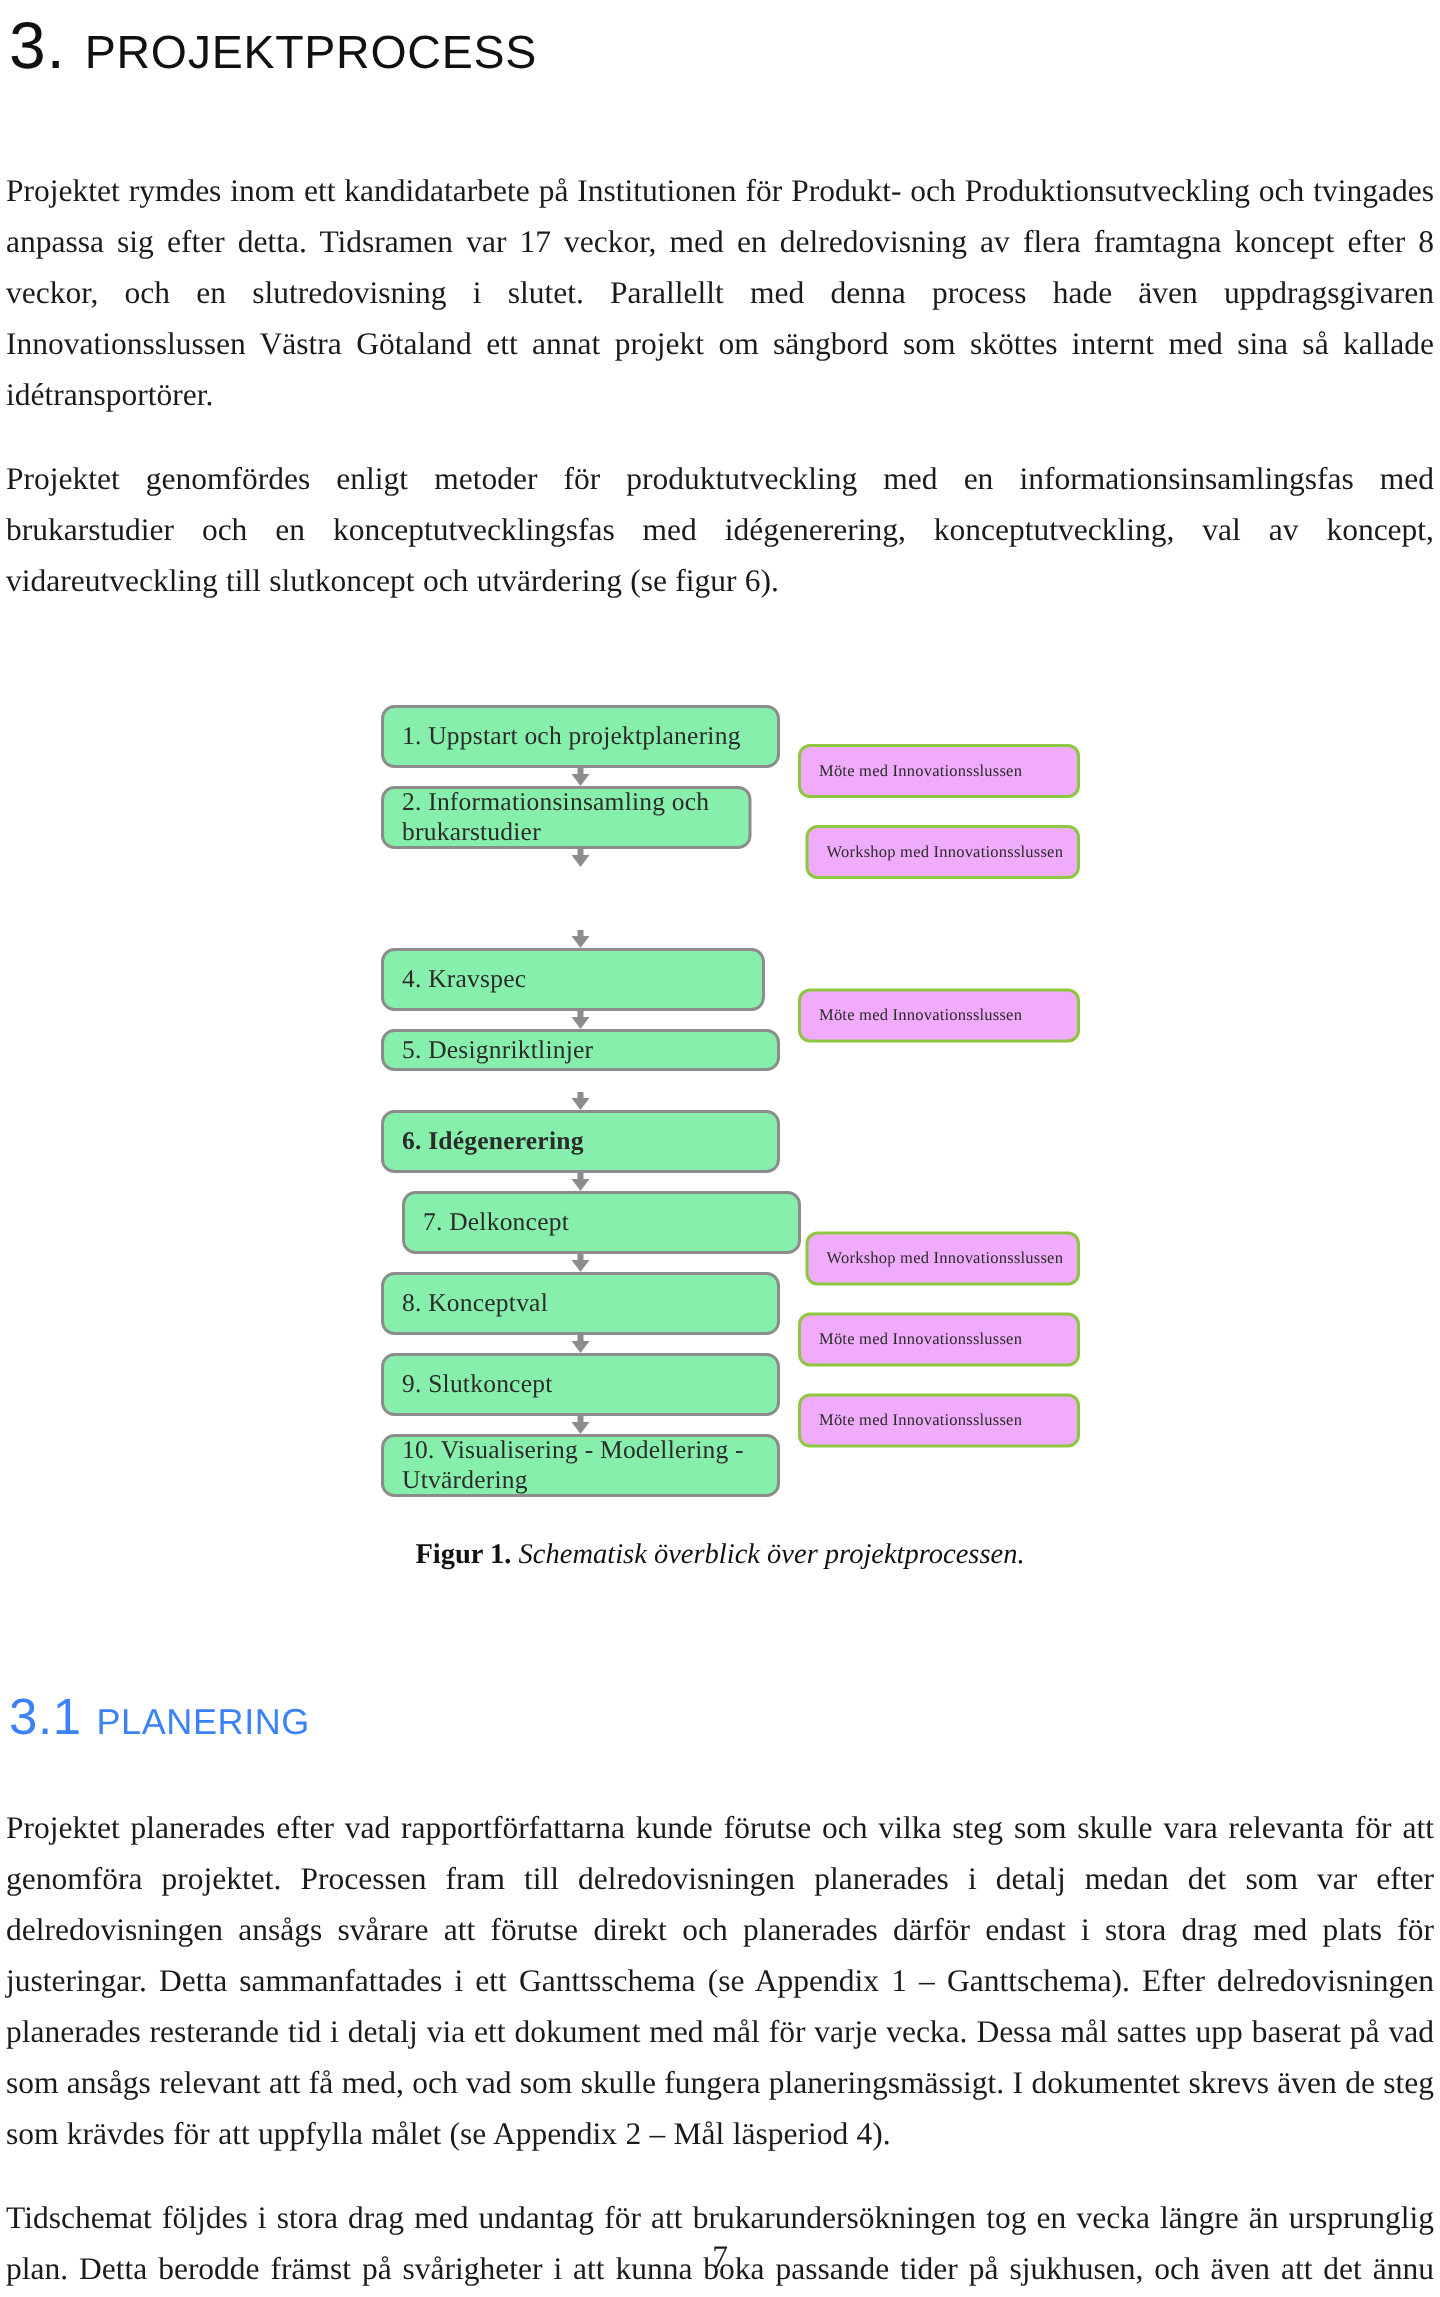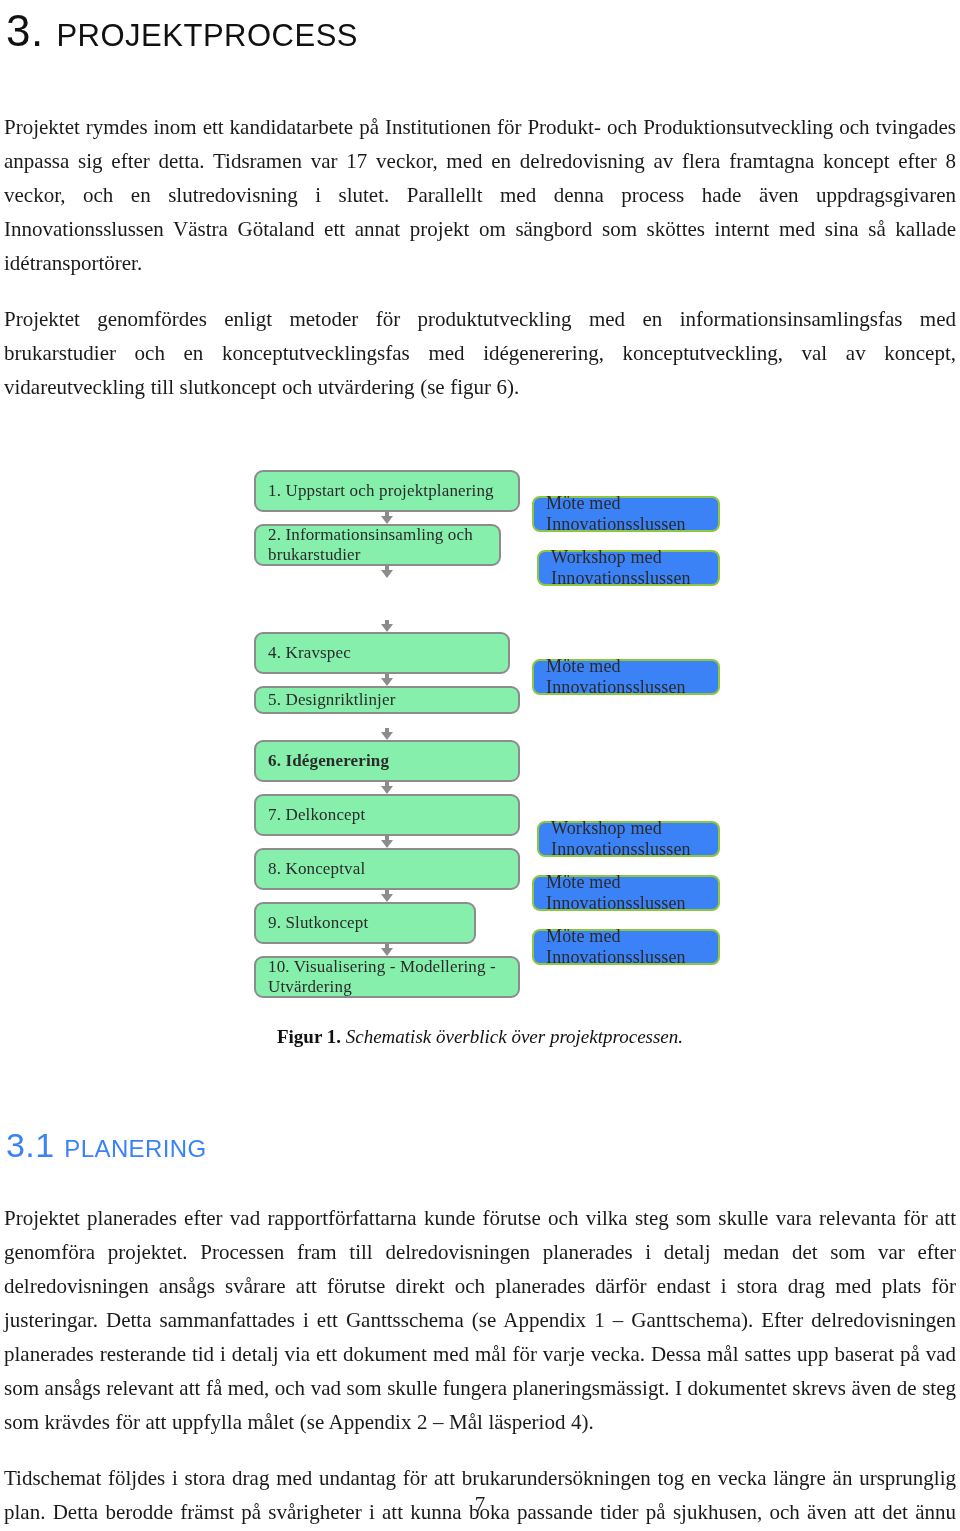--- a/index.html
+++ b/index.html
@@ -76,22 +76,22 @@
     padding-left: 12px;
     display: flex;
     align-items: center;
     letter-spacing: 0.15px;
   }
   .note-box {
     position: absolute;
     box-sizing: border-box;
     border: 2.5px solid #8dc63f;
     border-radius: 8px;
-    background: #3b82f6;
-    font-size: 18px;
+    background: #f0abfc;
+    font-size: 11px;
     color: #2b2b2b;
     padding-left: 12px;
     display: flex;
     align-items: center;
     letter-spacing: 0.15px;
   }
   .arrow {
     position: absolute;
     width: 0;
     height: 0;
@@ -163,27 +163,27 @@
       </div>
     <div class="flow-box" style="left:250px; top:172px; width:256px; height:42px;">
       <span>4. Kravspec</span>
       </div>
     <div class="flow-box" style="left:250px; top:226px; width:266px; height:28px;">
       <span>5. Designriktlinjer</span>
       </div>
     <div class="flow-box" style="left:250px; top:280px; width:266px; height:42px;font-weight:bold;">
       <span>6. Idégenerering</span>
       </div>
-    <div class="flow-box" style="left:250px; top:334px; width:266px; height:42px;">
+    <div class="flow-box" style="left:264px; top:334px; width:266px; height:42px;">
       <span>7. Delkoncept</span>
       </div>
     <div class="flow-box" style="left:250px; top:388px; width:266px; height:42px;">
       <span>8. Konceptval</span>
       </div>
-    <div class="flow-box" style="left:250px; top:442px; width:222px; height:42px;">
+    <div class="flow-box" style="left:250px; top:442px; width:266px; height:42px;">
       <span>9. Slutkoncept</span>
       </div>
     <div class="flow-box" style="left:250px; top:496px; width:266px; height:42px;">
       <span>10. Visualisering - Modellering - Utvärdering</span>
       </div>
 
     <div class="arrow" style="left:383px; top:52px;">
       <div class="shaft" style="height:6px;"></div>
         <div class="head" style="top:4px;"></div>
       </div>

